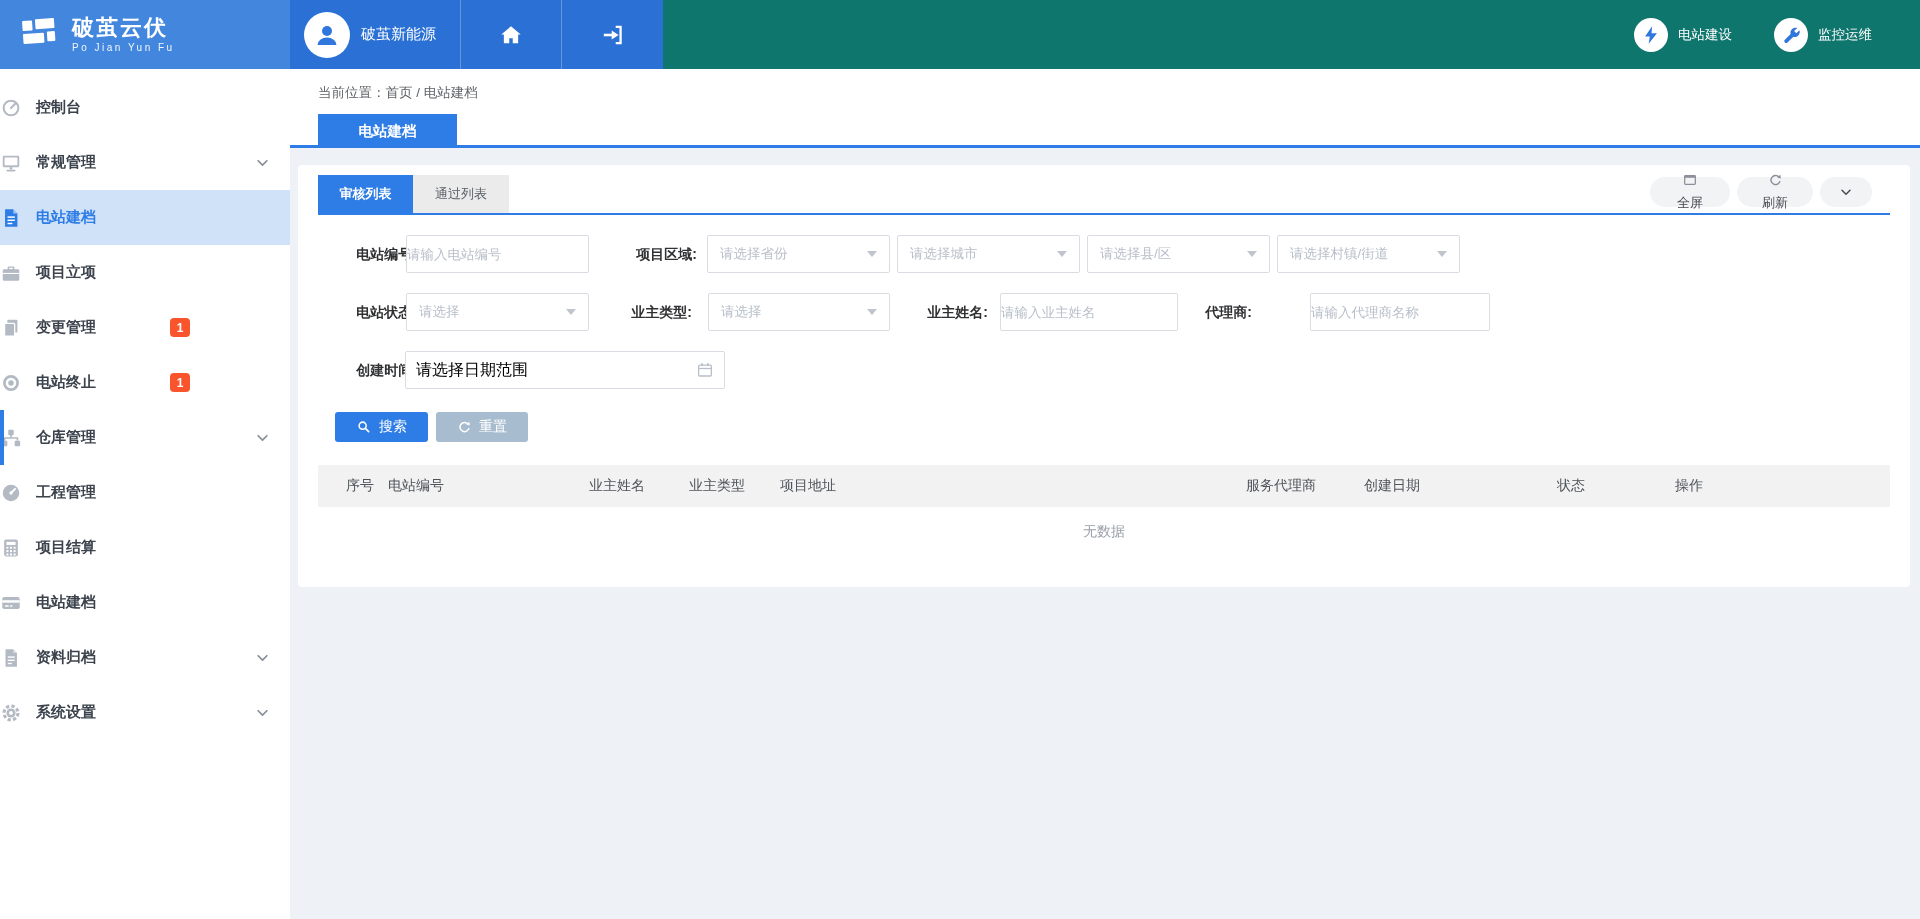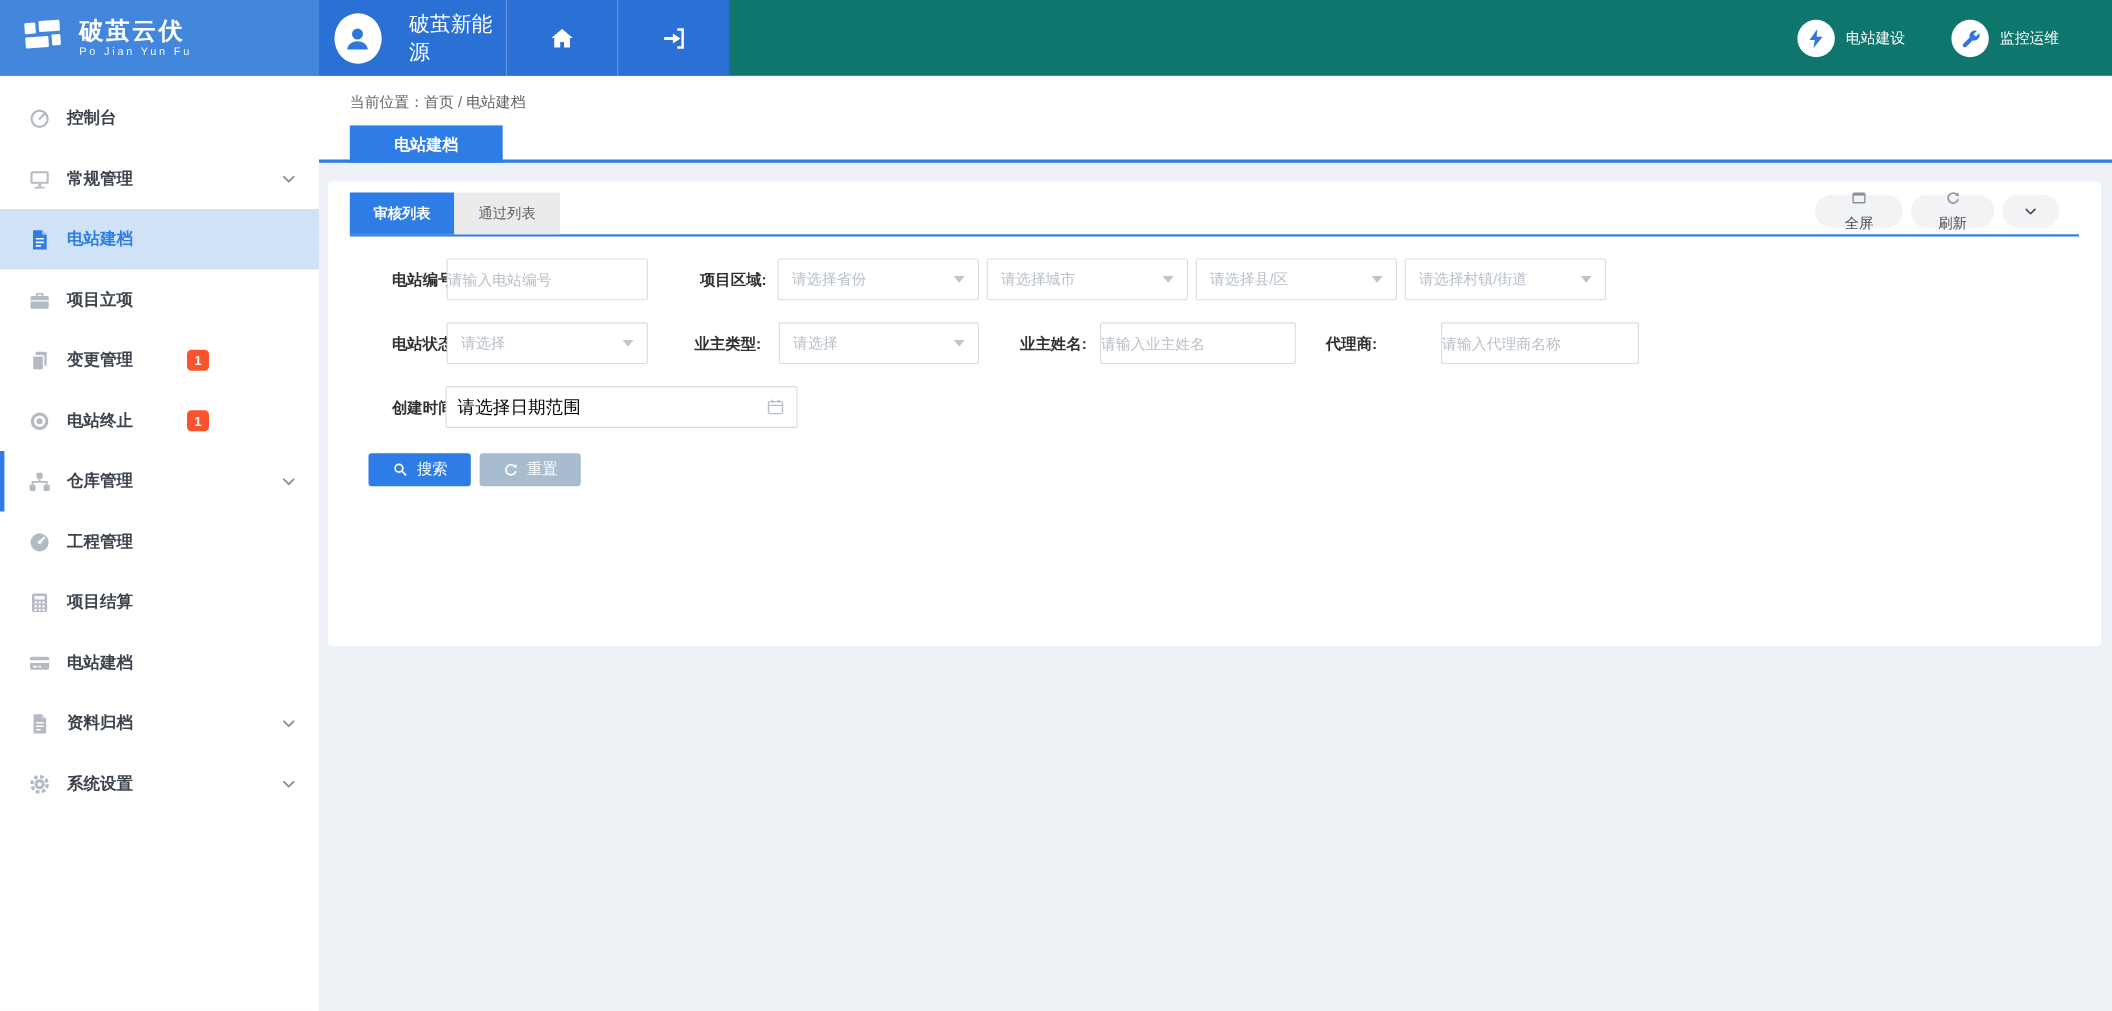--- a/index.html
+++ b/index.html
@@ -12,30 +12,30 @@
   .brand { position:absolute; left:0; top:0; width:290px; height:69px; background:#4287dd;
            display:flex; align-items:center; padding-left:18px; cursor:pointer; }
   .brand-text { margin-left:12px; color:#fff; }
   .brand-name { font-size:22px; font-weight:bold; letter-spacing:2px; line-height:24px; }
   .brand-sub { font-size:10px; letter-spacing:2.5px; opacity:.92; margin-top:2px; }
   .hdr-dark { position:absolute; top:0; height:69px; background:#2a70d5; display:flex; align-items:center; justify-content:center; }
   .sec-user { left:290px; width:170px; justify-content:flex-start; padding-left:14px; cursor:pointer; }
   .sec-home { left:460px; width:101px; border-left:1px solid rgba(255,255,255,.28); cursor:pointer; }
   .sec-login{ left:561px; width:102px; border-left:1px solid rgba(255,255,255,.28); cursor:pointer; }
   .avatar { width:46px; height:46px; border-radius:50%; background:#fff; display:flex; align-items:center; justify-content:center; }
-  .user-name { color:#fff; font-size:19px; margin-left:25px; }
+  .user-name { color:#fff; font-size:15px; margin-left:11px; }
   .top-right { position:absolute; right:48px; top:0; height:69px; display:flex; align-items:center; gap:42px; }
   .mode { display:flex; align-items:center; gap:10px; cursor:pointer; }
   .mode-circle { width:34px; height:34px; border-radius:50%; background:#fff; display:flex; align-items:center; justify-content:center; }
   .mode-label { color:#fff; font-size:13.5px; }
 
   
   .sidebar { position:absolute; left:0; top:69px; width:290px; height:850px; background:#fff; }
   .side-list { position:absolute; left:0; top:11px; width:290px; }
-  .side-item { position:relative; height:55px; display:flex; align-items:center; padding-left:25px; cursor:pointer; color:#3c434d; }
+  .side-item { position:relative; height:55px; display:flex; align-items:center; cursor:pointer; color:#3c434d; }
   .side-item .s-icon { width:22px; height:22px; color:#b4bac4; flex:0 0 22px; }
   .side-item .s-label { font-size:15px; font-weight:bold; margin-left:14px; }
   .side-item.active { background:#cfe2f8; color:#2e7ce5; }
   .side-item.active .s-icon { color:#2e7ce5; }
   .side-badge { position:absolute; left:170px; top:18px; min-width:20px; height:19px; border-radius:4px;
                 background:#f9542c; color:#fff; font-size:12px; font-weight:bold;
                 display:flex; align-items:center; justify-content:center; padding:0 4px; }
   .side-chev { position:absolute; left:252px; top:17px; width:21px; height:21px; color:#8a9099; }
   .side-indicator { position:absolute; left:0; top:0; width:4px; height:55px; background:#2e7ce5; }
 
@@ -425,17 +425,29 @@
       <span>
         <svg width="15" height="15" viewBox="0 0 24 24">
           <path d="M19.2 13 a7.3 7.3 0 1 1-1.6-6.5" fill="none" stroke="#ffffff" stroke-width="2.4"></path>
           <polygon points="19.8,2.8 20.4,8.6 14.7,7.2" fill="#ffffff"></polygon>
         </svg>
       </span>
       <span>重置</span>
     </button>
 
     
-
-    
+    <div class="thead" id="thead">
+        <div class="th" style="width: 70px; padding-left: 28px;">序号</div>
+        <div class="th" style="width: 201px;">电站编号</div>
+        <div class="th" style="width: 100px;">业主姓名</div>
+        <div class="th" style="width: 91px;">业主类型</div>
+        <div class="th" style="width: 466px;">项目地址</div>
+        <div class="th" style="width: 118px;">服务代理商</div>
+        <div class="th" style="width: 193px;">创建日期</div>
+        <div class="th" style="width: 118px;">状态</div>
+        <div class="th" style="width: 160px;">操作</div>
+      </div>
+
+    
+    <div class="empty">无数据</div>
 
   </section>
 </div>
 
 </body></html>

